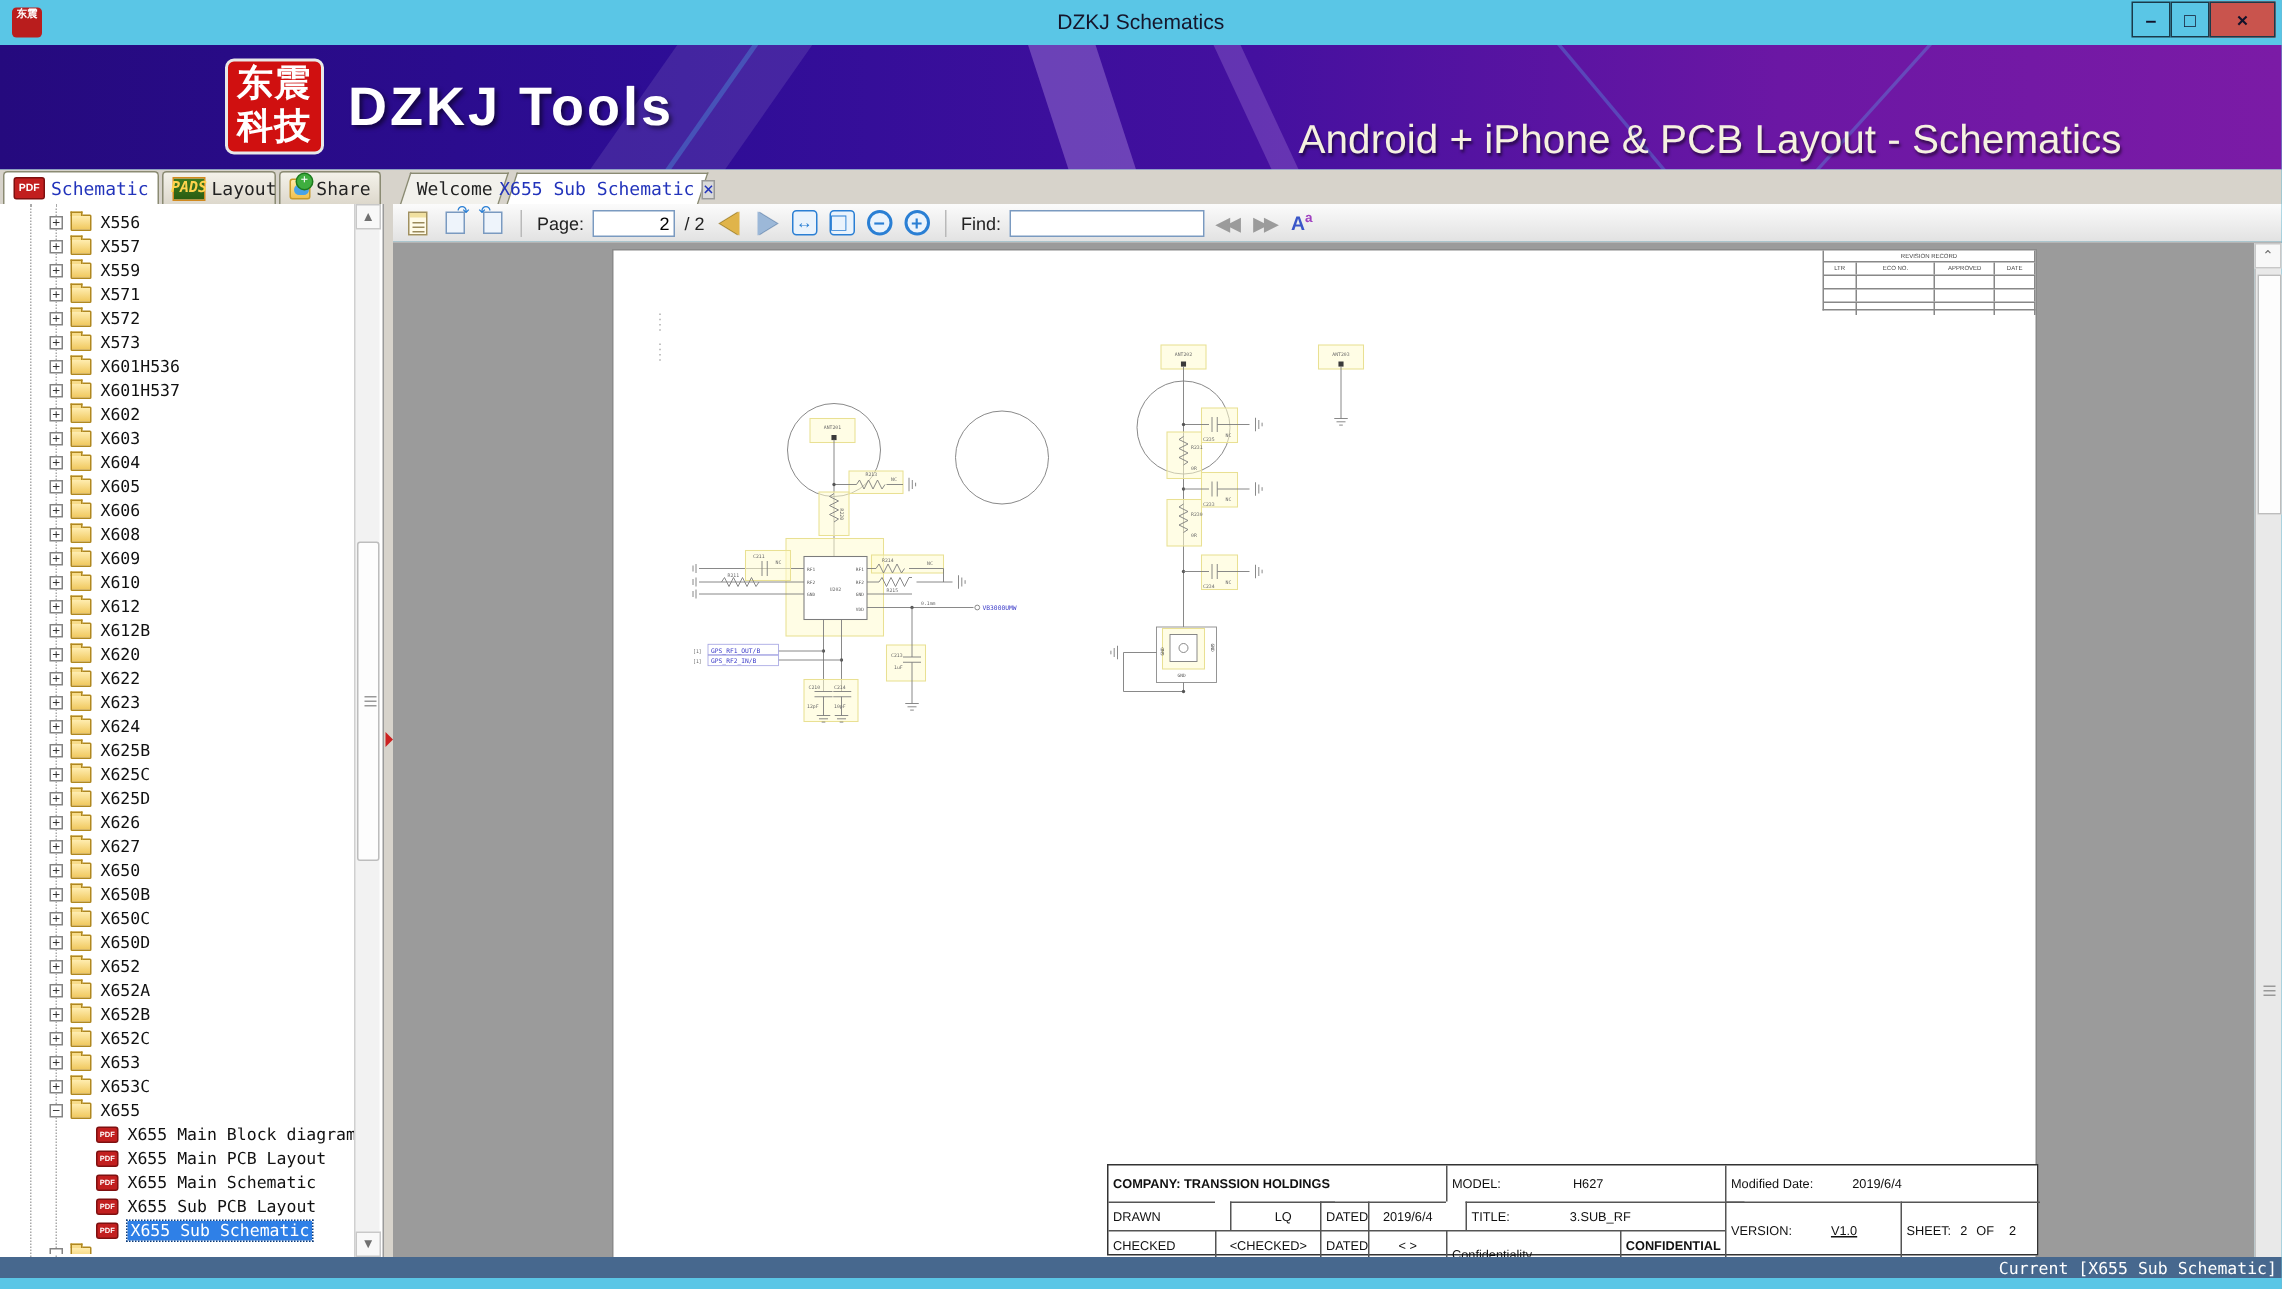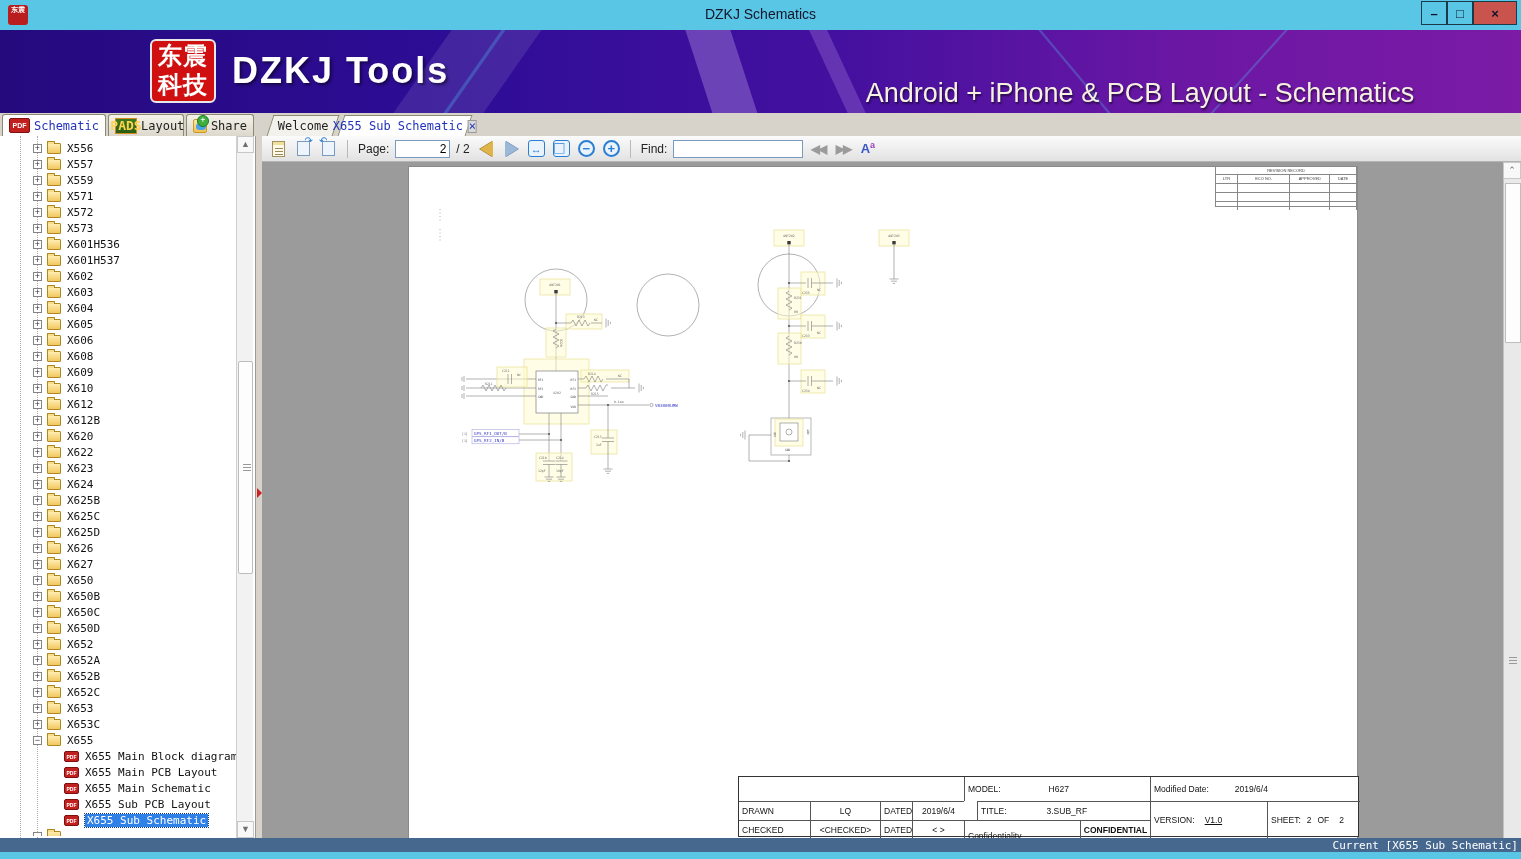--- a/index.html
+++ b/index.html
@@ -21,21 +21,21 @@
   .streak.cyan { background:rgba(80,220,255,0.25); }
   #logo { left:150px; top:9px; width:66px; height:64px; background:#d01010; border:2px solid #e8e8e8; border-radius:6px; color:#fff; font-weight:bold; font-size:24px; line-height:29px; text-align:center; letter-spacing:1px; }
   #product-name { left:232px; top:20px; font-size:36px; font-weight:bold; color:#fff; text-shadow:2px 2px 3px rgba(0,0,0,0.5); letter-spacing:2px; }
   #tagline { left:790px; top:48px; width:700px; text-align:center; font-size:27px; color:#f5f1e0; text-shadow:1px 2px 2px rgba(0,0,0,0.55); }
 
   
   #tabstrip { left:0; top:113px; width:1521px; height:23px; background:#d7d3cb; }
   .mtab { position:absolute; top:1px; height:22px; display:flex; align-items:center; gap:4px; padding:0 6px; border:1px solid #8b8b73; border-bottom:none; border-radius:3px 3px 0 0; background:linear-gradient(#f4f2ea,#ddd8cc); font-size:12px; color:#222; font-family:"DejaVu Sans Mono",monospace; }
   .mtab.active { background:#fff; color:#2233bb; }
   .pdficon { width:22px; height:15px; background:#c21f1f; border:1px solid #7e1010; border-radius:2px; color:#fff; font-size:7px; font-weight:bold; display:flex; align-items:center; justify-content:center; font-family:"Liberation Sans",sans-serif; }
-  .padsicon { width:22px; height:16px; background:linear-gradient(#3d7a1f,#2a5c12); border:1px solid #d28a1f; color:#ffd34d; font-size:13px; font-weight:bold; display:flex; align-items:center; justify-content:center; }
+  .padsicon { width:22px; height:16px; background:linear-gradient(#3d7a1f,#2a5c12); border:1px solid #d28a1f; color:#ffd34d; font-size:10px; font-weight:bold; display:flex; align-items:center; justify-content:center;font-style:italic; }
   .shareicon { width:20px; height:14px; position:relative; background:linear-gradient(#ffe9a8,#f2c14e); border:1px solid #c89a2a; border-radius:2px; }
   .shareicon::before { content:""; position:absolute; left:2px; top:3px; width:10px; height:7px; background:#4aa3e8; border-radius:4px; }
   .shareicon::after { content:"+"; position:absolute; right:-3px; top:-5px; width:10px; height:10px; background:#3fae3f; border:1px solid #1d7a1d; border-radius:50%; color:#fff; font-size:8px; line-height:8px; text-align:center; }
   .dtab { position:absolute; top:2px; height:21px; transform:skewX(-18deg); border:1px solid #8b8b73; border-bottom:none; background:#f2f1ec; display:flex; align-items:center; justify-content:center; }
   .dtab > span { transform:skewX(18deg); font-size:12px; font-family:"DejaVu Sans Mono",monospace; color:#222; white-space:nowrap; }
   .dtab.active { background:#fff; }
   .dtab.active > span { color:#2233bb; }
   .closebox { transform:skewX(18deg); width:13px; height:13px; margin-left:5px; background:#d9d9d9; border:1px solid #999; color:#555; font-size:10px; line-height:11px; text-align:center; }
 
   
@@ -635,47 +635,50 @@
       <g>
         <rect class="hl" x="470" y="63" width="30" height="16"></rect>
         <text class="ctext" x="485" y="70" text-anchor="middle">ANT203</text>
         <rect x="483.3" y="74" width="3.4" height="3.4" fill="#3a3a3a"></rect>
         <path class="wire" d="M485,77V112"></path>
         <use href="#gnd" transform="translate(485,112)"></use>
       </g>
     </svg>
 
     <div id="titleblock">
+      <div class="tb noL noT" style="left:0;top:0;width:225px;height:24px;">
+          <b>COMPANY: TRANSSION HOLDINGS</b>
+        </div>
       <div class="tb noT" style="left:225px;top:0;width:186px;height:24px;">
         <span>MODEL:</span>
         <span style="margin-left:48px;">H627</span>
       </div>
       <div class="tb noT" style="left:411px;top:0;width:210px;height:24px;">
         <span>Modified Date:</span>
         <span style="margin-left:26px;">2019/6/4</span>
       </div>
       <div class="tb noL" style="left:0;top:24px;width:71px;height:19px;">DRAWN</div>
-      <div class="tb ctr" style="left:71px;top:24px;width:70px;height:19px;">LQ</div>
+      <div class="tb ctr" style="left:81px;top:24px;width:70px;height:19px;">LQ</div>
       <div class="tb" style="left:141px;top:24px;width:32px;height:19px;">DATED</div>
       <div class="tb ctr" style="left:173px;top:24px;width:52px;height:19px;">2019/6/4</div>
       <div class="tb" style="left:238px;top:24px;width:186px;height:19px;">
         <span>TITLE:</span>
         <span style="margin-left:40px;">3.SUB_RF</span>
       </div>
       <div class="tb noL" style="left:0;top:43px;width:71px;height:18px;">CHECKED</div>
       <div class="tb ctr" style="left:71px;top:43px;width:70px;height:18px;text-align:center;">&lt;CHECKED&gt;</div>
       <div class="tb" style="left:141px;top:43px;width:32px;height:18px;">DATED</div>
       <div class="tb ctr" style="left:173px;top:43px;width:52px;height:18px;">&lt; &gt;</div>
       <div class="tb" style="left:225px;top:43px;width:116px;height:30px;">Confidentiality</div>
       <div class="tb ctr" style="left:341px;top:43px;width:70px;height:18px;">
           <b>CONFIDENTIAL</b>
         </div>
       <div class="tb" style="left:411px;top:24px;width:117px;height:37px;">
         <span>VERSION:</span>
-        <span style="margin-left:10px;text-decoration:underline;">V1.0</span>
+        <span style="margin-left:26px;text-decoration:underline;">V1.0</span>
       </div>
       <div class="tb" style="left:528px;top:24px;width:93px;height:37px;">
         <span>SHEET:</span>
         <span style="margin-left:6px;">2</span>
         <span style="margin-left:6px;">OF</span>
         <span style="margin-left:10px;">2</span>
       </div>
     </div>
   </div>
 </div>

